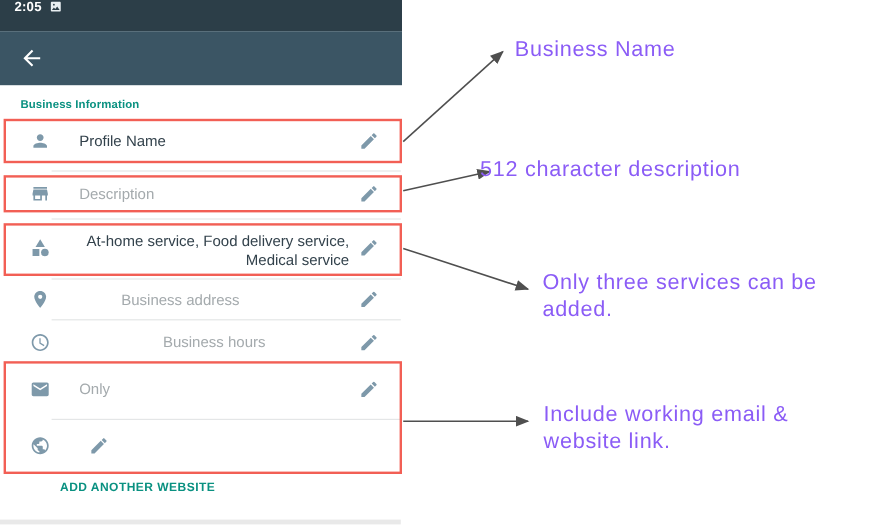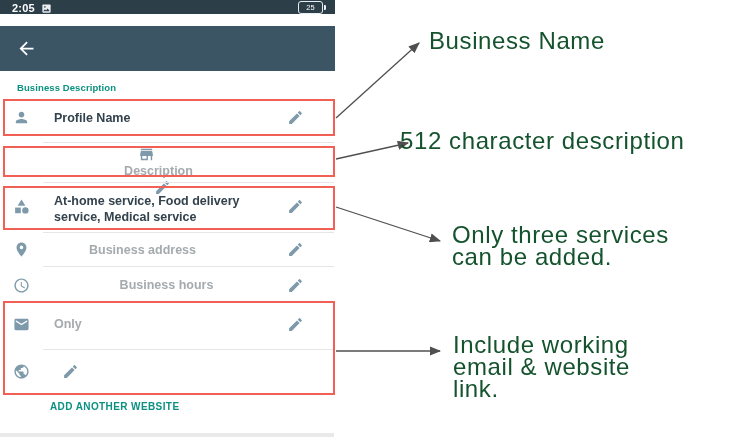--- a/index.html
+++ b/index.html
@@ -3,63 +3,63 @@
 <meta charset="utf-8">
 <style>
   * { box-sizing: border-box; margin: 0; padding: 0; }
   html,body { background:#fff; }
   body { font-family: "Liberation Sans", sans-serif; }
   #canvas { position: relative; width: 733px; height: 440px; background:#fff; overflow:hidden; }
 
   
   #phone { position:absolute; left:0; top:0; width:336px; height:440px; background:#fff; }
 
-  .status-bar { position:absolute; left:0; top:0; width:335px; height:14px; background:#2c3e48;
-    display:flex; align-items:flex-end; padding:0 12px; color:#fff; }
+  .status-bar { position:absolute; left:0; top:0; width:335px; height:26px; background:#2c3e48;
+    display:flex; align-items:flex-start; padding:0 12px; color:#fff; }
   .status-time { font-size:11px; font-weight:bold; letter-spacing:0.2px; }
   .status-photo { width:11px; height:11px; margin-left:6px; }
   .status-right { margin-left:auto; display:flex; align-items:center; gap:5px; }
   .sig-group { display:flex; align-items:flex-end; gap:1px; height:10px; }
   .sig-group i { display:block; width:2px; background:#dfe7ea; border-radius:0.5px; }
   .battery { position:relative; width:25px; height:13px; border:1.5px solid #e8eef1; border-radius:3px;
     display:flex; align-items:center; justify-content:center;margin-top:48px; }
   .battery::after { content:""; position:absolute; right:-4px; top:3px; width:2.5px; height:5px;
     background:#e8eef1; border-radius:0 1px 1px 0; }
   .battery span { font-size:7.5px; color:#fff; }
 
   .app-bar { position:absolute; left:0; top:26px; width:335px; height:45px; background:#3b5564;
     display:flex; align-items:center; padding:0 16px; }
 
   .section-label { position:absolute; left:17px; top:82px; font-size:9.5px; font-weight:bold;
     color:#0a9181; letter-spacing:0.1px; }
 
-  .row { position:absolute; left:6px; width:326px; display:flex; align-items:center; padding:0 28px 0 7px;font-weight:bold; }
+  .row { position:absolute; left:18px; width:326px; display:flex; align-items:center; padding:0 28px 0 7px; }
   .row .ric { flex:0 0 17px; width:17px; height:17px; margin-right:24px; }
   .row .rlabel { font-size:12.5px; line-height:16px; flex:1 1 auto; }
   .row .rlabel.filled { color:#33424c; }
   .row .rlabel.placeholder { color:#a4aaad; }
   .row .pencil { flex:0 0 17px; width:17px; height:17px; margin-left:8px; }
-  .row.top-align { align-items:flex-start; }
+  .row.top-align { align-items:flex-start;text-align:right; }
   .rlabel.wrap { max-width:250px; }
 
   .divider { position:absolute; left:43px; width:291px; height:1px; background:#e4e6e7; }
   .bottom-bar { position:absolute; left:0; top:433px; width:334px; height:4px; background:#e9e9e9; }
 
   .add-website { position:absolute; left:50px; top:401px; font-size:10px; font-weight:bold;
     color:#0a9181; letter-spacing:0.4px; cursor:pointer; }
 
   
   .redbox { position:absolute; border:2px solid #f25f55; pointer-events:none; }
   #redbox-profile  { left:3px; top:99px;  width:332px; height:37px; }
   #redbox-desc     { left:3px; top:146px; width:332px; height:31px; }
   #redbox-services { left:3px; top:186px; width:332px; height:44px; }
   #redbox-contact  { left:3px; top:301px; width:332px; height:94px; }
 
   
-  .annot { position:absolute; color:#14532d; font-size:24px; line-height:22px; letter-spacing:0.6px; }
+  .annot { position:absolute; color:#8b5cf6; font-size:18px; line-height:22px; letter-spacing:0.6px; }
   #annot-0 { left:429px; top:30px;  width:260px; }
   #annot-1 { left:400px; top:130px; width:290px; }
   #annot-2 { left:452px; top:224px; width:248px; }
   #annot-3 { left:453px; top:334px; width:230px; }
 
   #arrow-layer { position:absolute; left:0; top:0; width:733px; height:440px; pointer-events:none; }
 </style>
 </head>
 <body>
 
@@ -95,34 +95,34 @@
         </span>
       </div>
     </div>
 
     <div class="app-bar">
       <svg width="21" height="21" viewBox="0 0 24 24" style="cursor:pointer">
         <path fill="#ffffff" d="M20 11H7.83l5.59-5.59L12 4l-8 8 8 8 1.41-1.41L7.83 13H20v-2z"></path>
       </svg>
     </div>
 
-    <div class="section-label">Business Description</div>
+    <div class="section-label">Business Information</div>
 
     <div class="row" style="top:99px;height:37px;">
       <svg class="ric" viewBox="0 0 24 24">
         <path fill="#7e99aa" d="M12 12c2.21 0 4-1.79 4-4s-1.79-4-4-4-4 1.79-4 4 1.79 4 4 4zm0 2c-2.67 0-8 1.34-8 4v2h16v-2c0-2.66-5.33-4-8-4z"></path>
       </svg>
       <span class="rlabel filled">Profile Name</span>
       <svg class="pencil" viewBox="0 0 24 24" style="cursor:pointer">
         <path fill="#7e99aa" d="M3 17.25V21h3.75L17.81 9.94l-3.75-3.75L3 17.25zM20.71 7.04a.996.996 0 0 0 0-1.41l-2.34-2.34a.996.996 0 0 0-1.41 0l-1.83 1.83 3.75 3.75 1.83-1.83z"></path>
       </svg>
     </div>
     <div class="divider" style="top:142px"></div>
 
-    <div class="row" style="top:146px;height:31px;flex-direction:column;">
+    <div class="row" style="top:146px;height:31px;">
       <svg class="ric" viewBox="0 0 24 24">
         <path fill="#7e99aa" d="M20 4H4v2h16V4zm1 10v-2l-1-5H4l-1 5v2h1v6h10v-6h4v6h2v-6h1zm-9 4H6v-4h6v4z"></path>
       </svg>
       <span class="rlabel placeholder">Description</span>
       <svg class="pencil" viewBox="0 0 24 24" style="cursor:pointer">
         <path fill="#7e99aa" d="M3 17.25V21h3.75L17.81 9.94l-3.75-3.75L3 17.25zM20.71 7.04a.996.996 0 0 0 0-1.41l-2.34-2.34a.996.996 0 0 0-1.41 0l-1.83 1.83 3.75 3.75 1.83-1.83z"></path>
       </svg>
     </div>
     <div class="divider" style="top:182px"></div>
 

